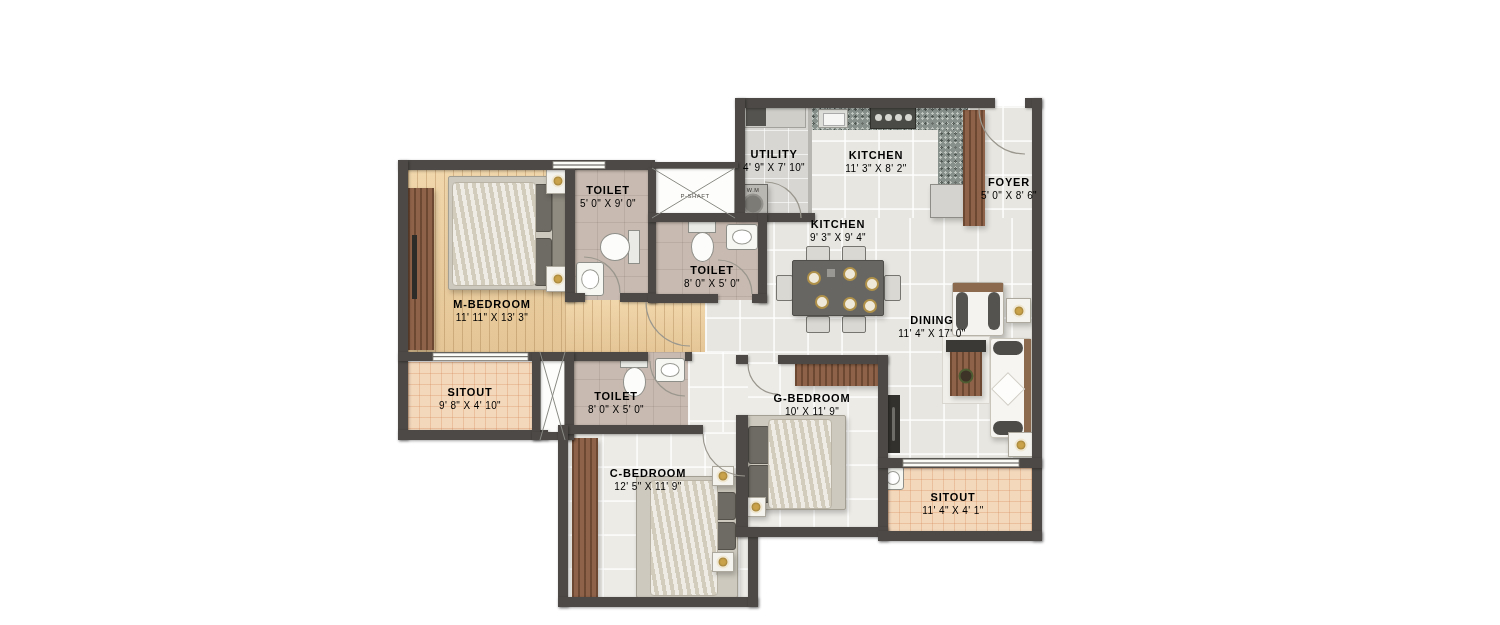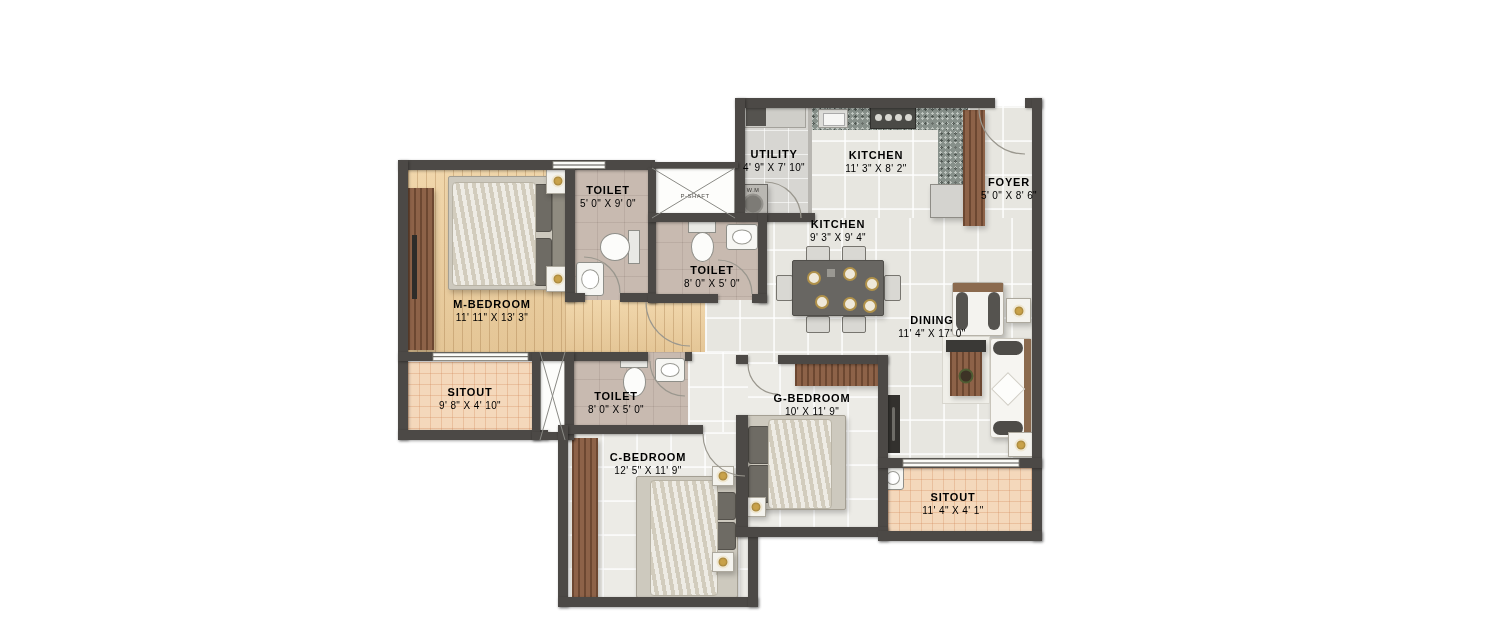--- a/index.html
+++ b/index.html
@@ -308,21 +308,21 @@
     <div class="dm">11' 4" X 17' 0"</div>
   </div>
   <div class="rlabel" style="left:470px;top:399px;">
     <div class="nm">SITOUT</div>
     <div class="dm">9' 8" X 4' 10"</div>
   </div>
   <div class="rlabel" style="left:953px;top:504px;">
     <div class="nm">SITOUT</div>
     <div class="dm">11' 4" X 4' 1"</div>
   </div>
-  <div class="rlabel" style="left:648px;top:464px;">
+  <div class="rlabel" style="left:648px;top:480px;">
     <div class="nm">C-BEDROOM</div>
     <div class="dm">12' 5" X 11' 9"</div>
   </div>
   <div class="rlabel" style="left:812px;top:405px;">
     <div class="nm">G-BEDROOM</div>
     <div class="dm">10' X 11' 9"</div>
   </div>
   <div class="tinylabel" style="left:695px;top:196px;">P-SHAFT</div>
 
 </div>

